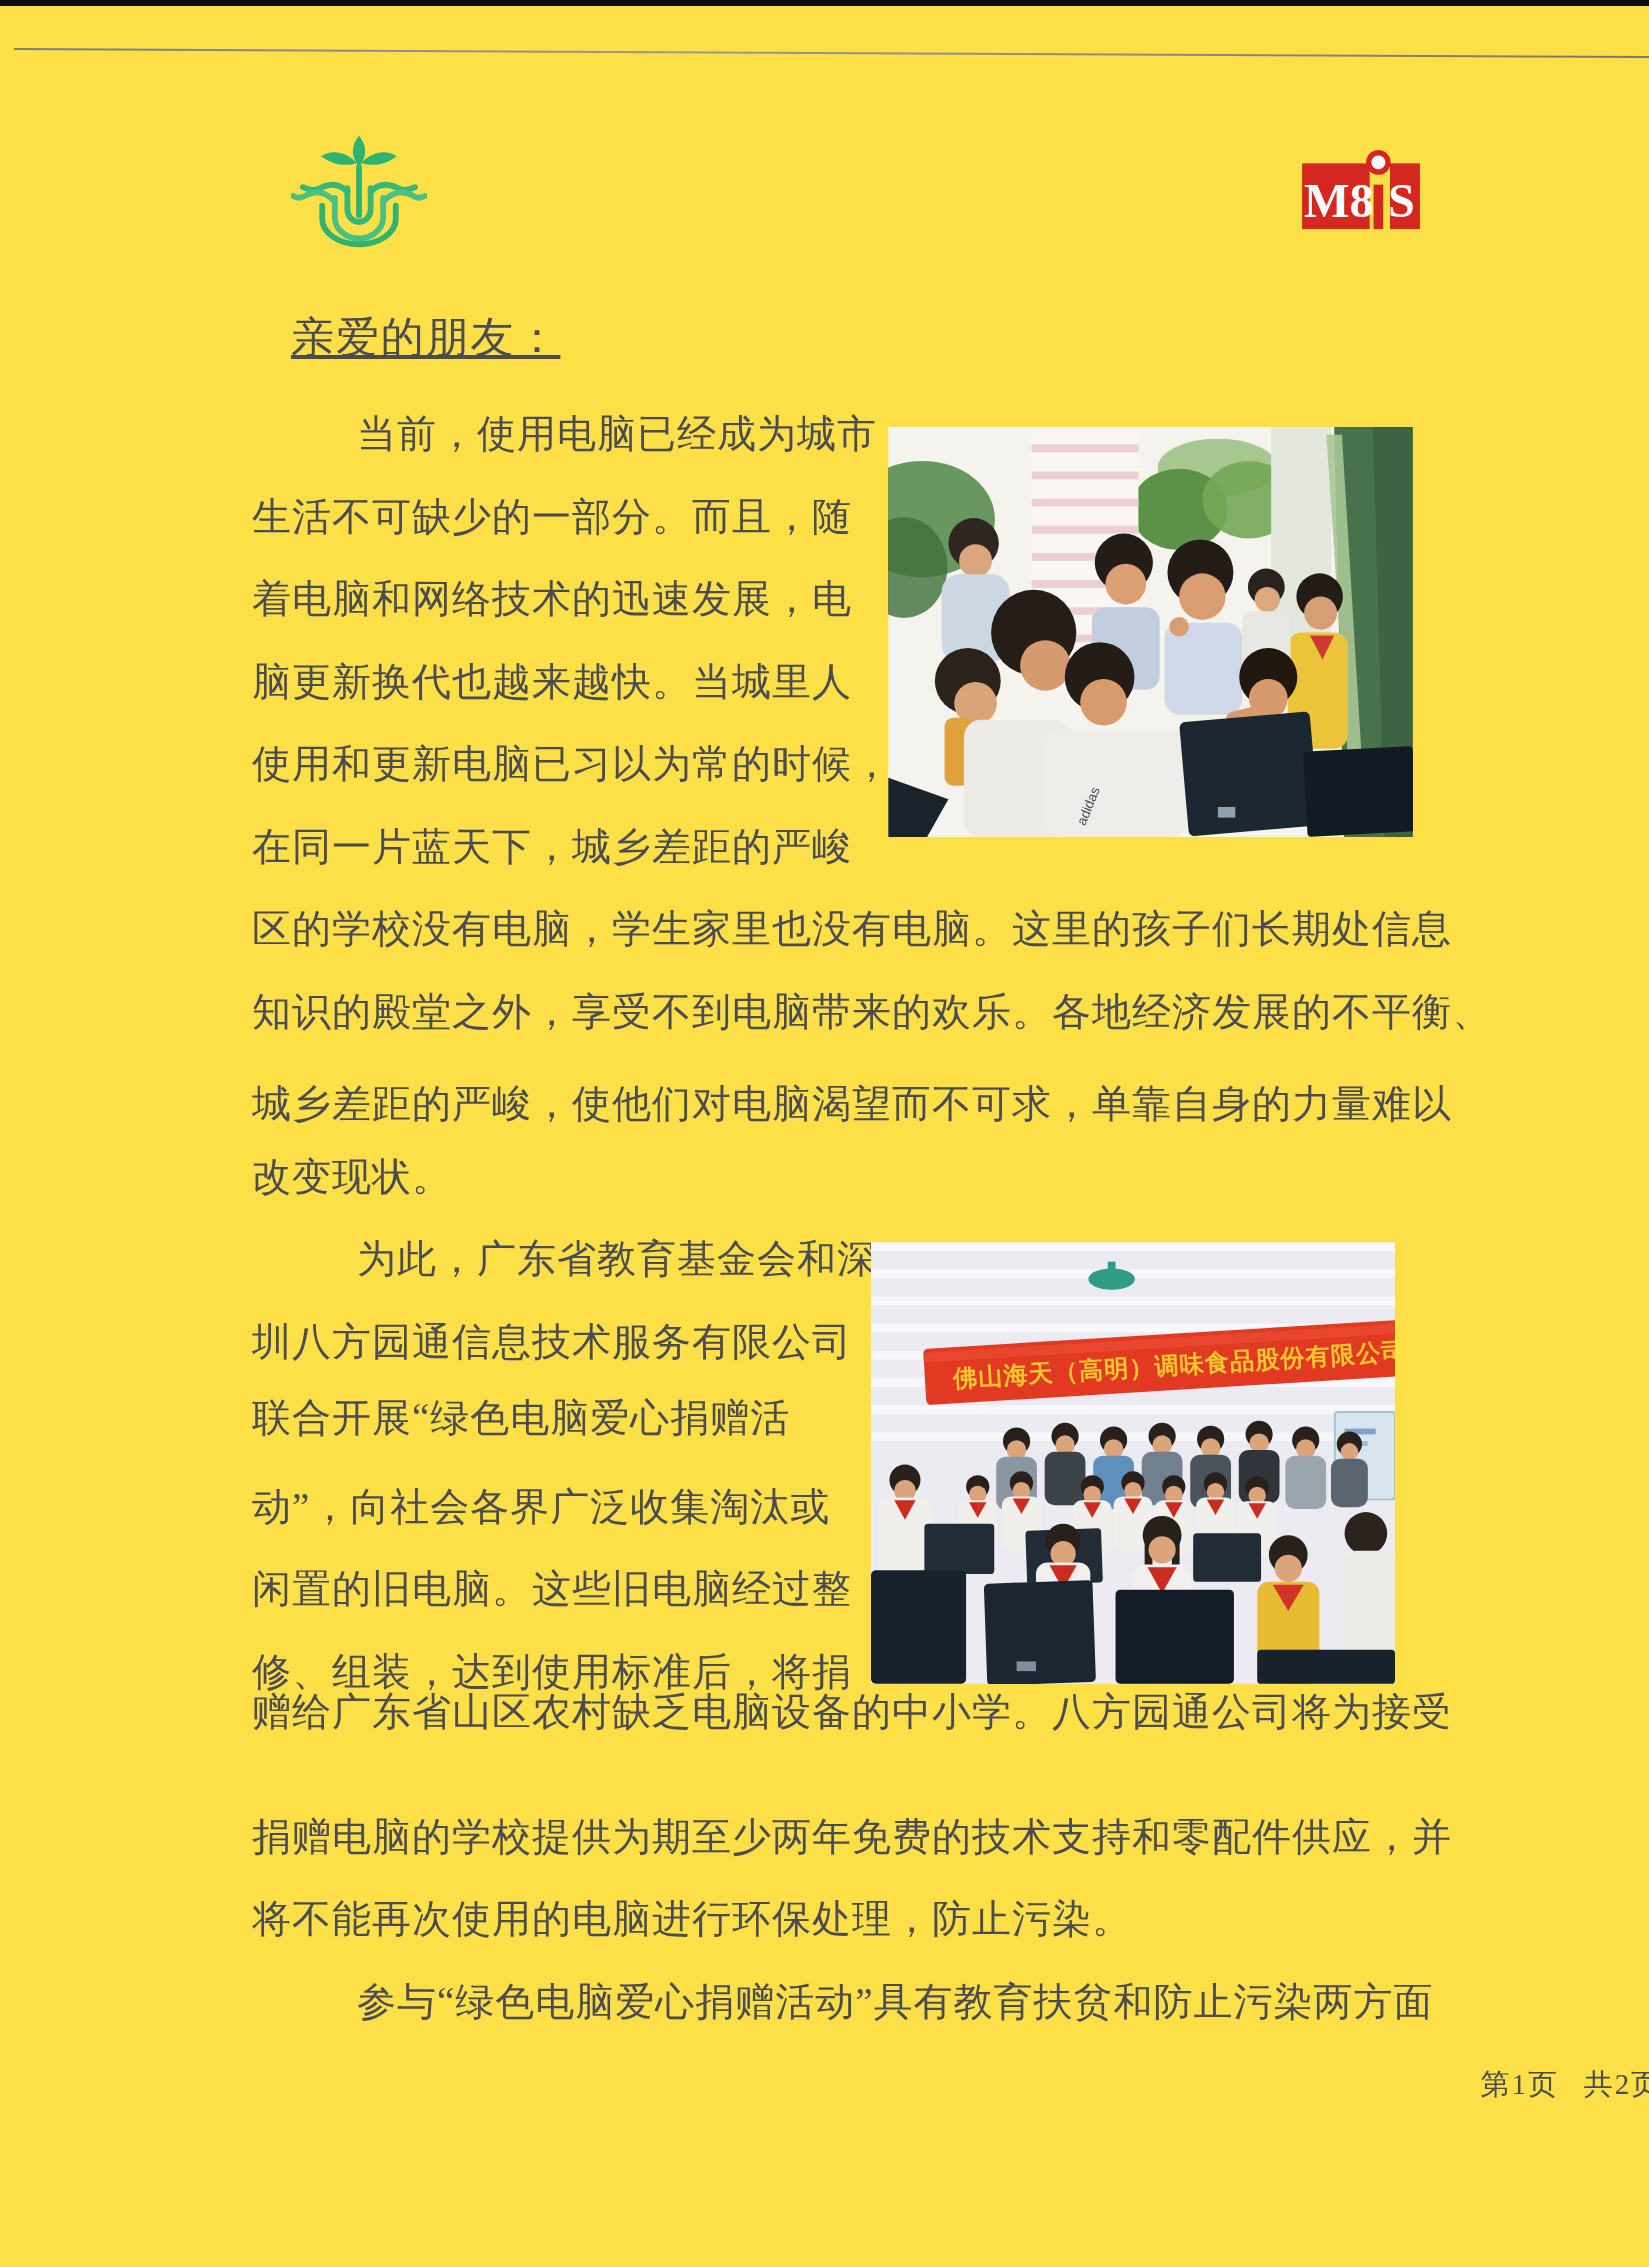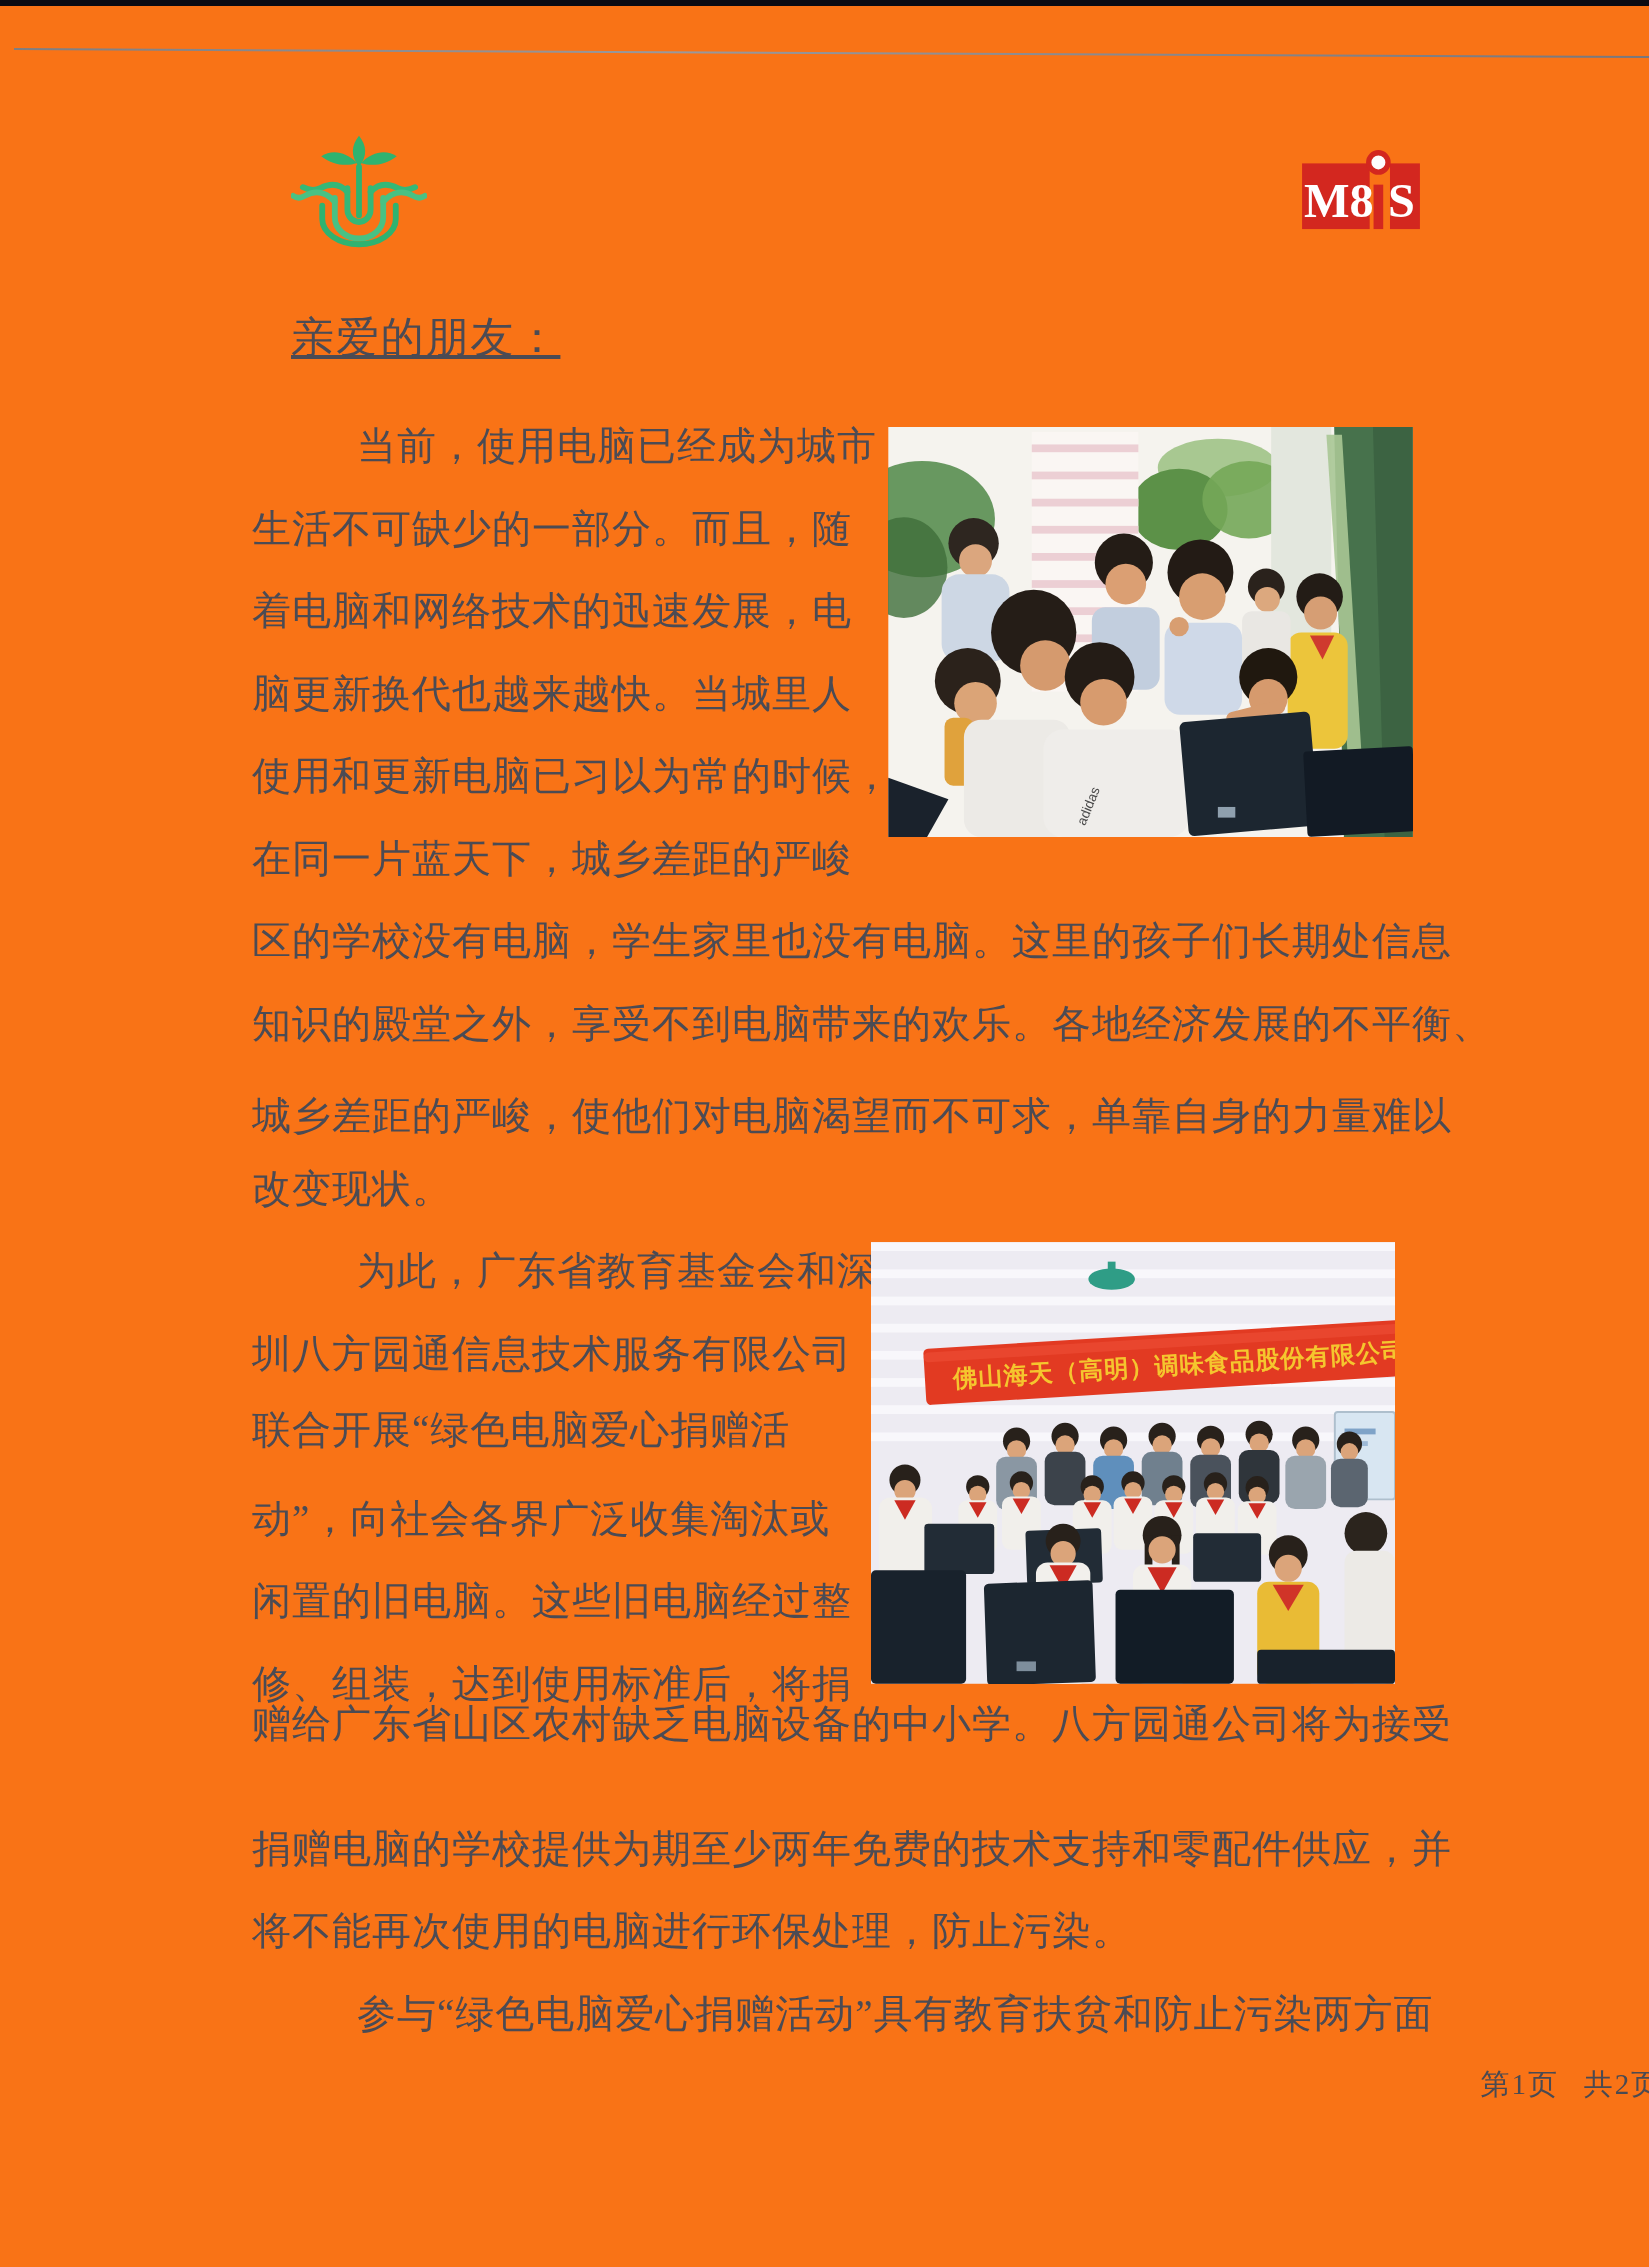--- a/index.html
+++ b/index.html
@@ -1,28 +1,28 @@
 <!DOCTYPE html>
 <html><head>
 <meta charset="utf-8">
 <style>
   html,body{margin:0;padding:0;background:#ffffff;}
   .page{
-    position:relative;width:1650px;height:2268px;background:#f97316;
+    position:relative;width:1650px;height:2268px;background:#fde047;
     overflow:hidden;font-family:"Liberation Serif","DejaVu Serif",serif;
   }
   .scan-topbar{position:absolute;left:0;top:0;width:1650px;height:5.8px;background:#0b0b12;}
   .scan-line{
     position:absolute;left:13.6px;top:48px;width:1640px;height:2.4px;
     background:linear-gradient(to right,#7e7e82,#99999d 40%,#77777d);
     transform:rotate(0.28deg);transform-origin:left center;
   }
   .tl{
     position:absolute;white-space:nowrap;font-size:39px;line-height:45px;
-    letter-spacing:1px;color:#4b4b54;margin-top:12px;
+    letter-spacing:1px;color:#4b4b54;
   }
   .salutation{position:absolute;white-space:nowrap;font-size:43px;color:#4b4b54;letter-spacing:1.9px;text-decoration:underline;}
   .footer{
     position:absolute;left:0;top:2065px;width:1650px;text-align:right;
     font-size:29px;color:#4a4a52;letter-spacing:1.9px;padding-left:12px;
   }
   .footer .gap{display:inline-block;width:25px;}
   svg{display:block;}
   .abs{position:absolute;}
 </style>

